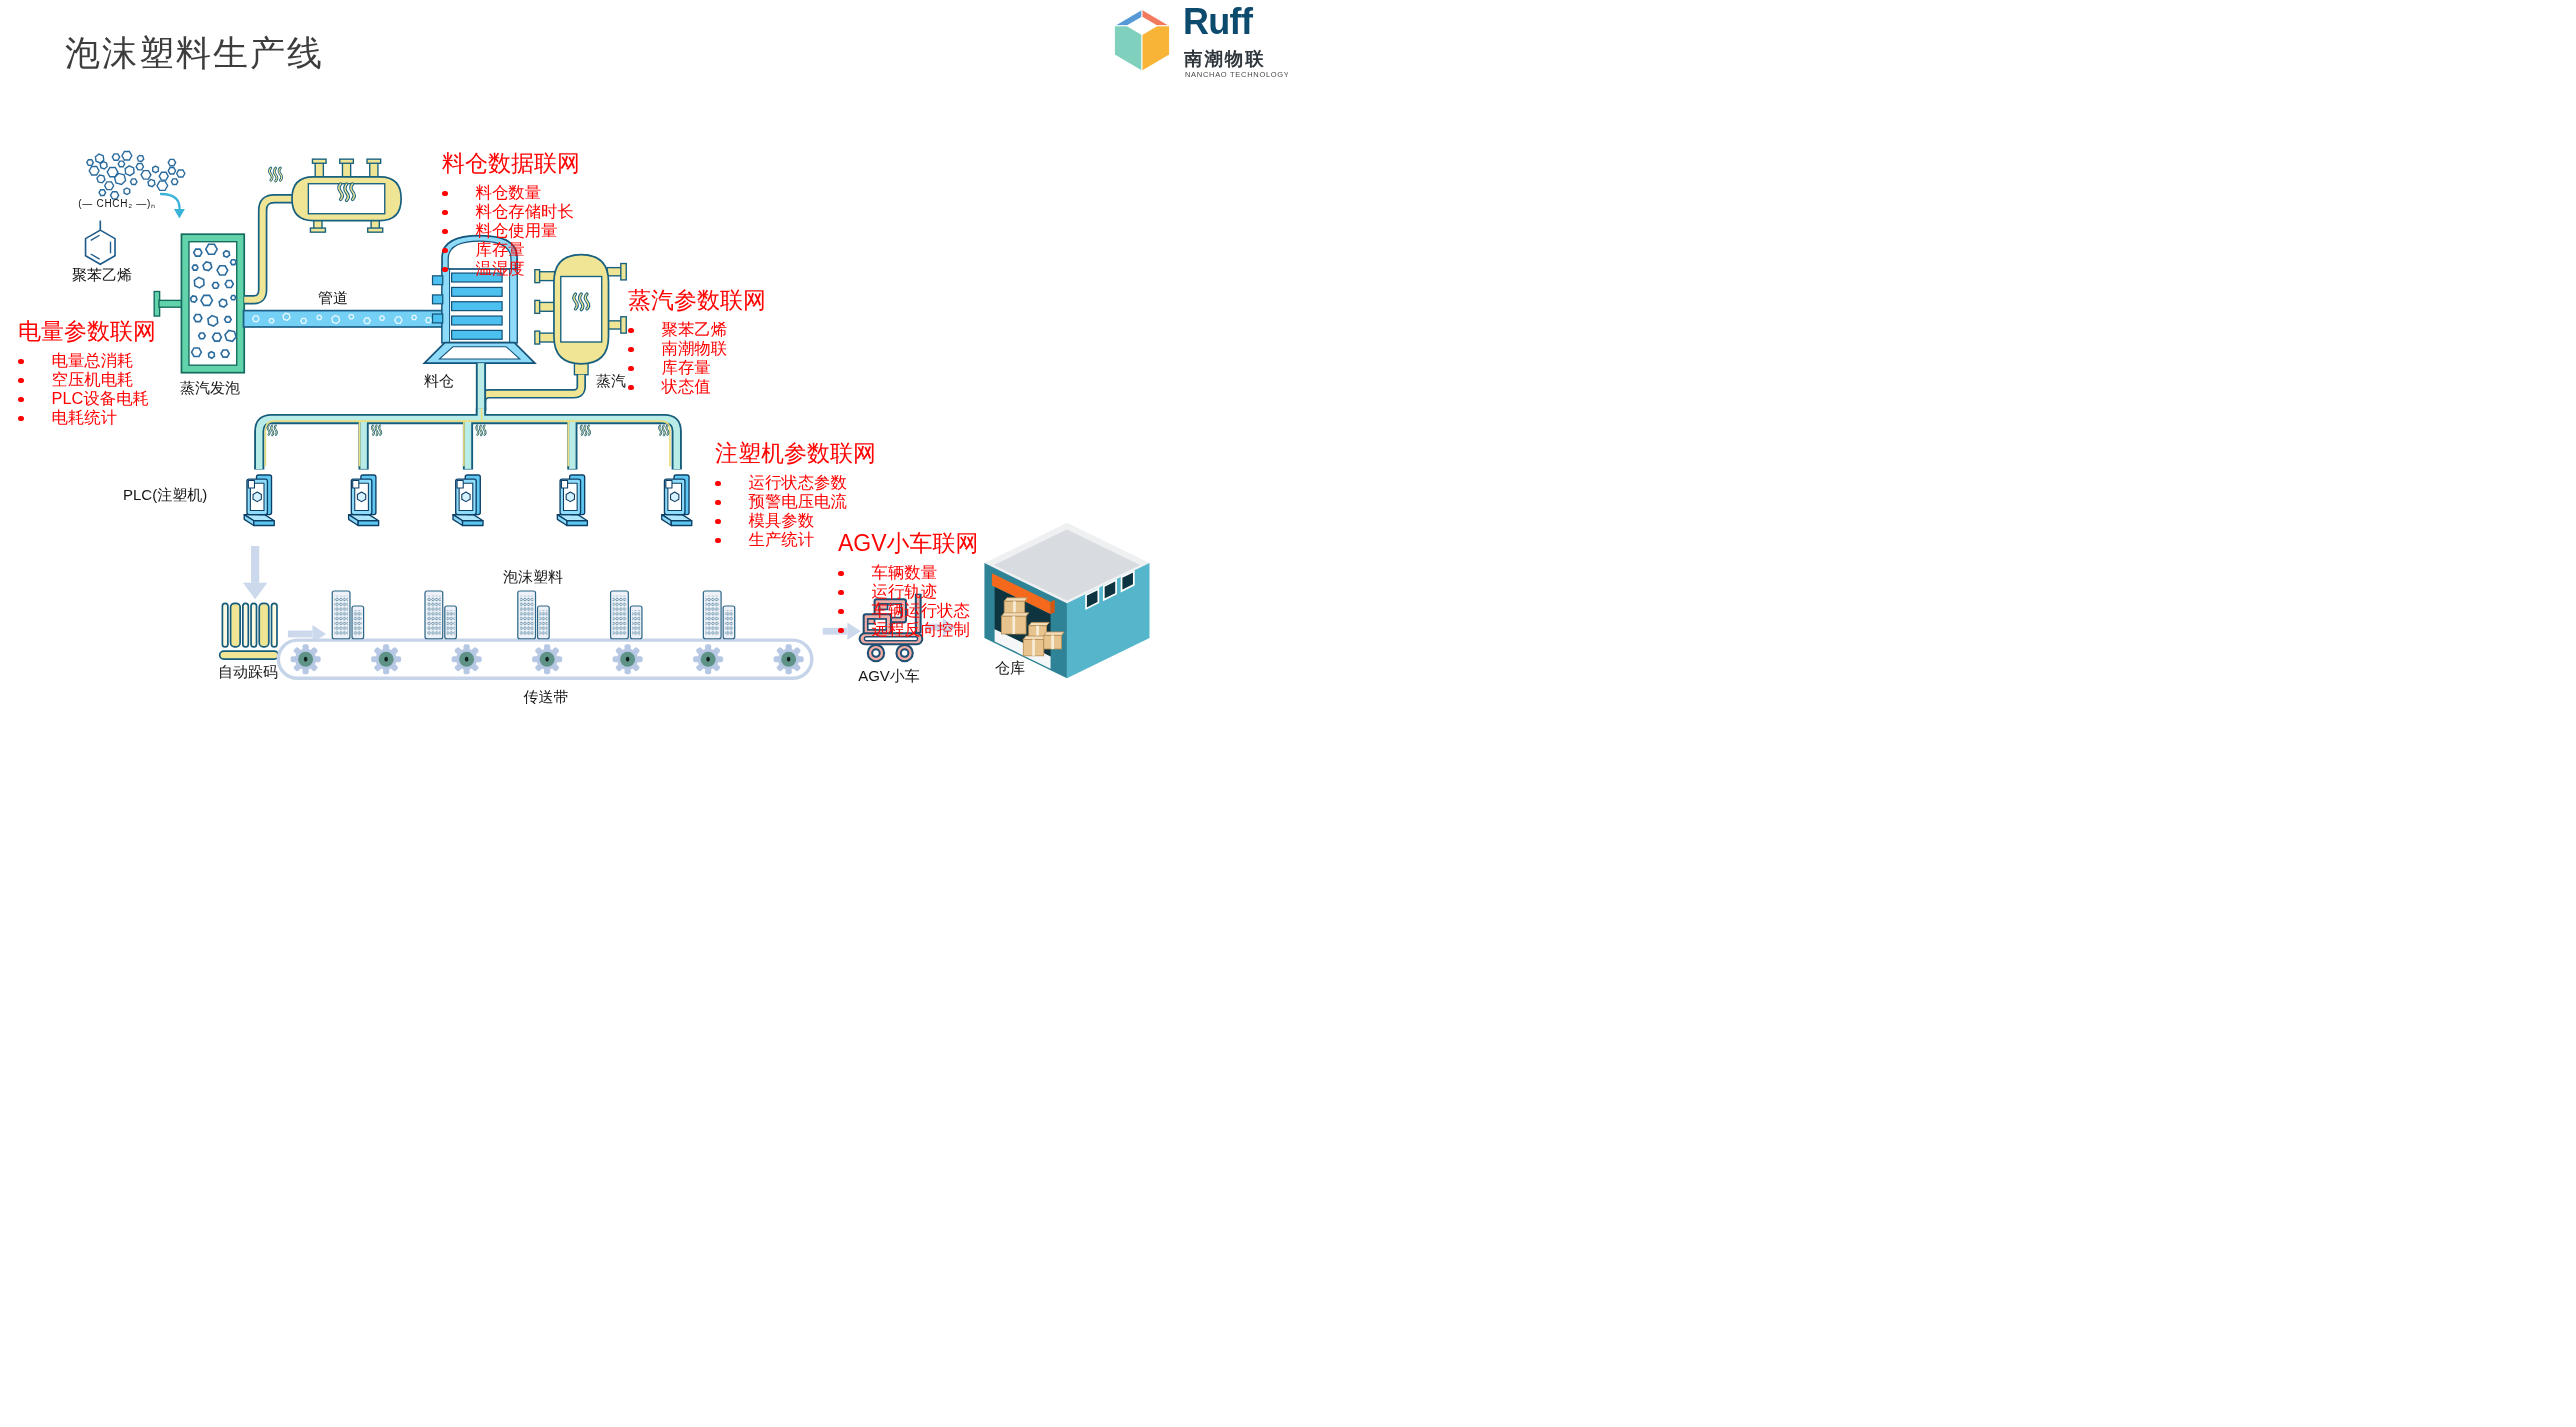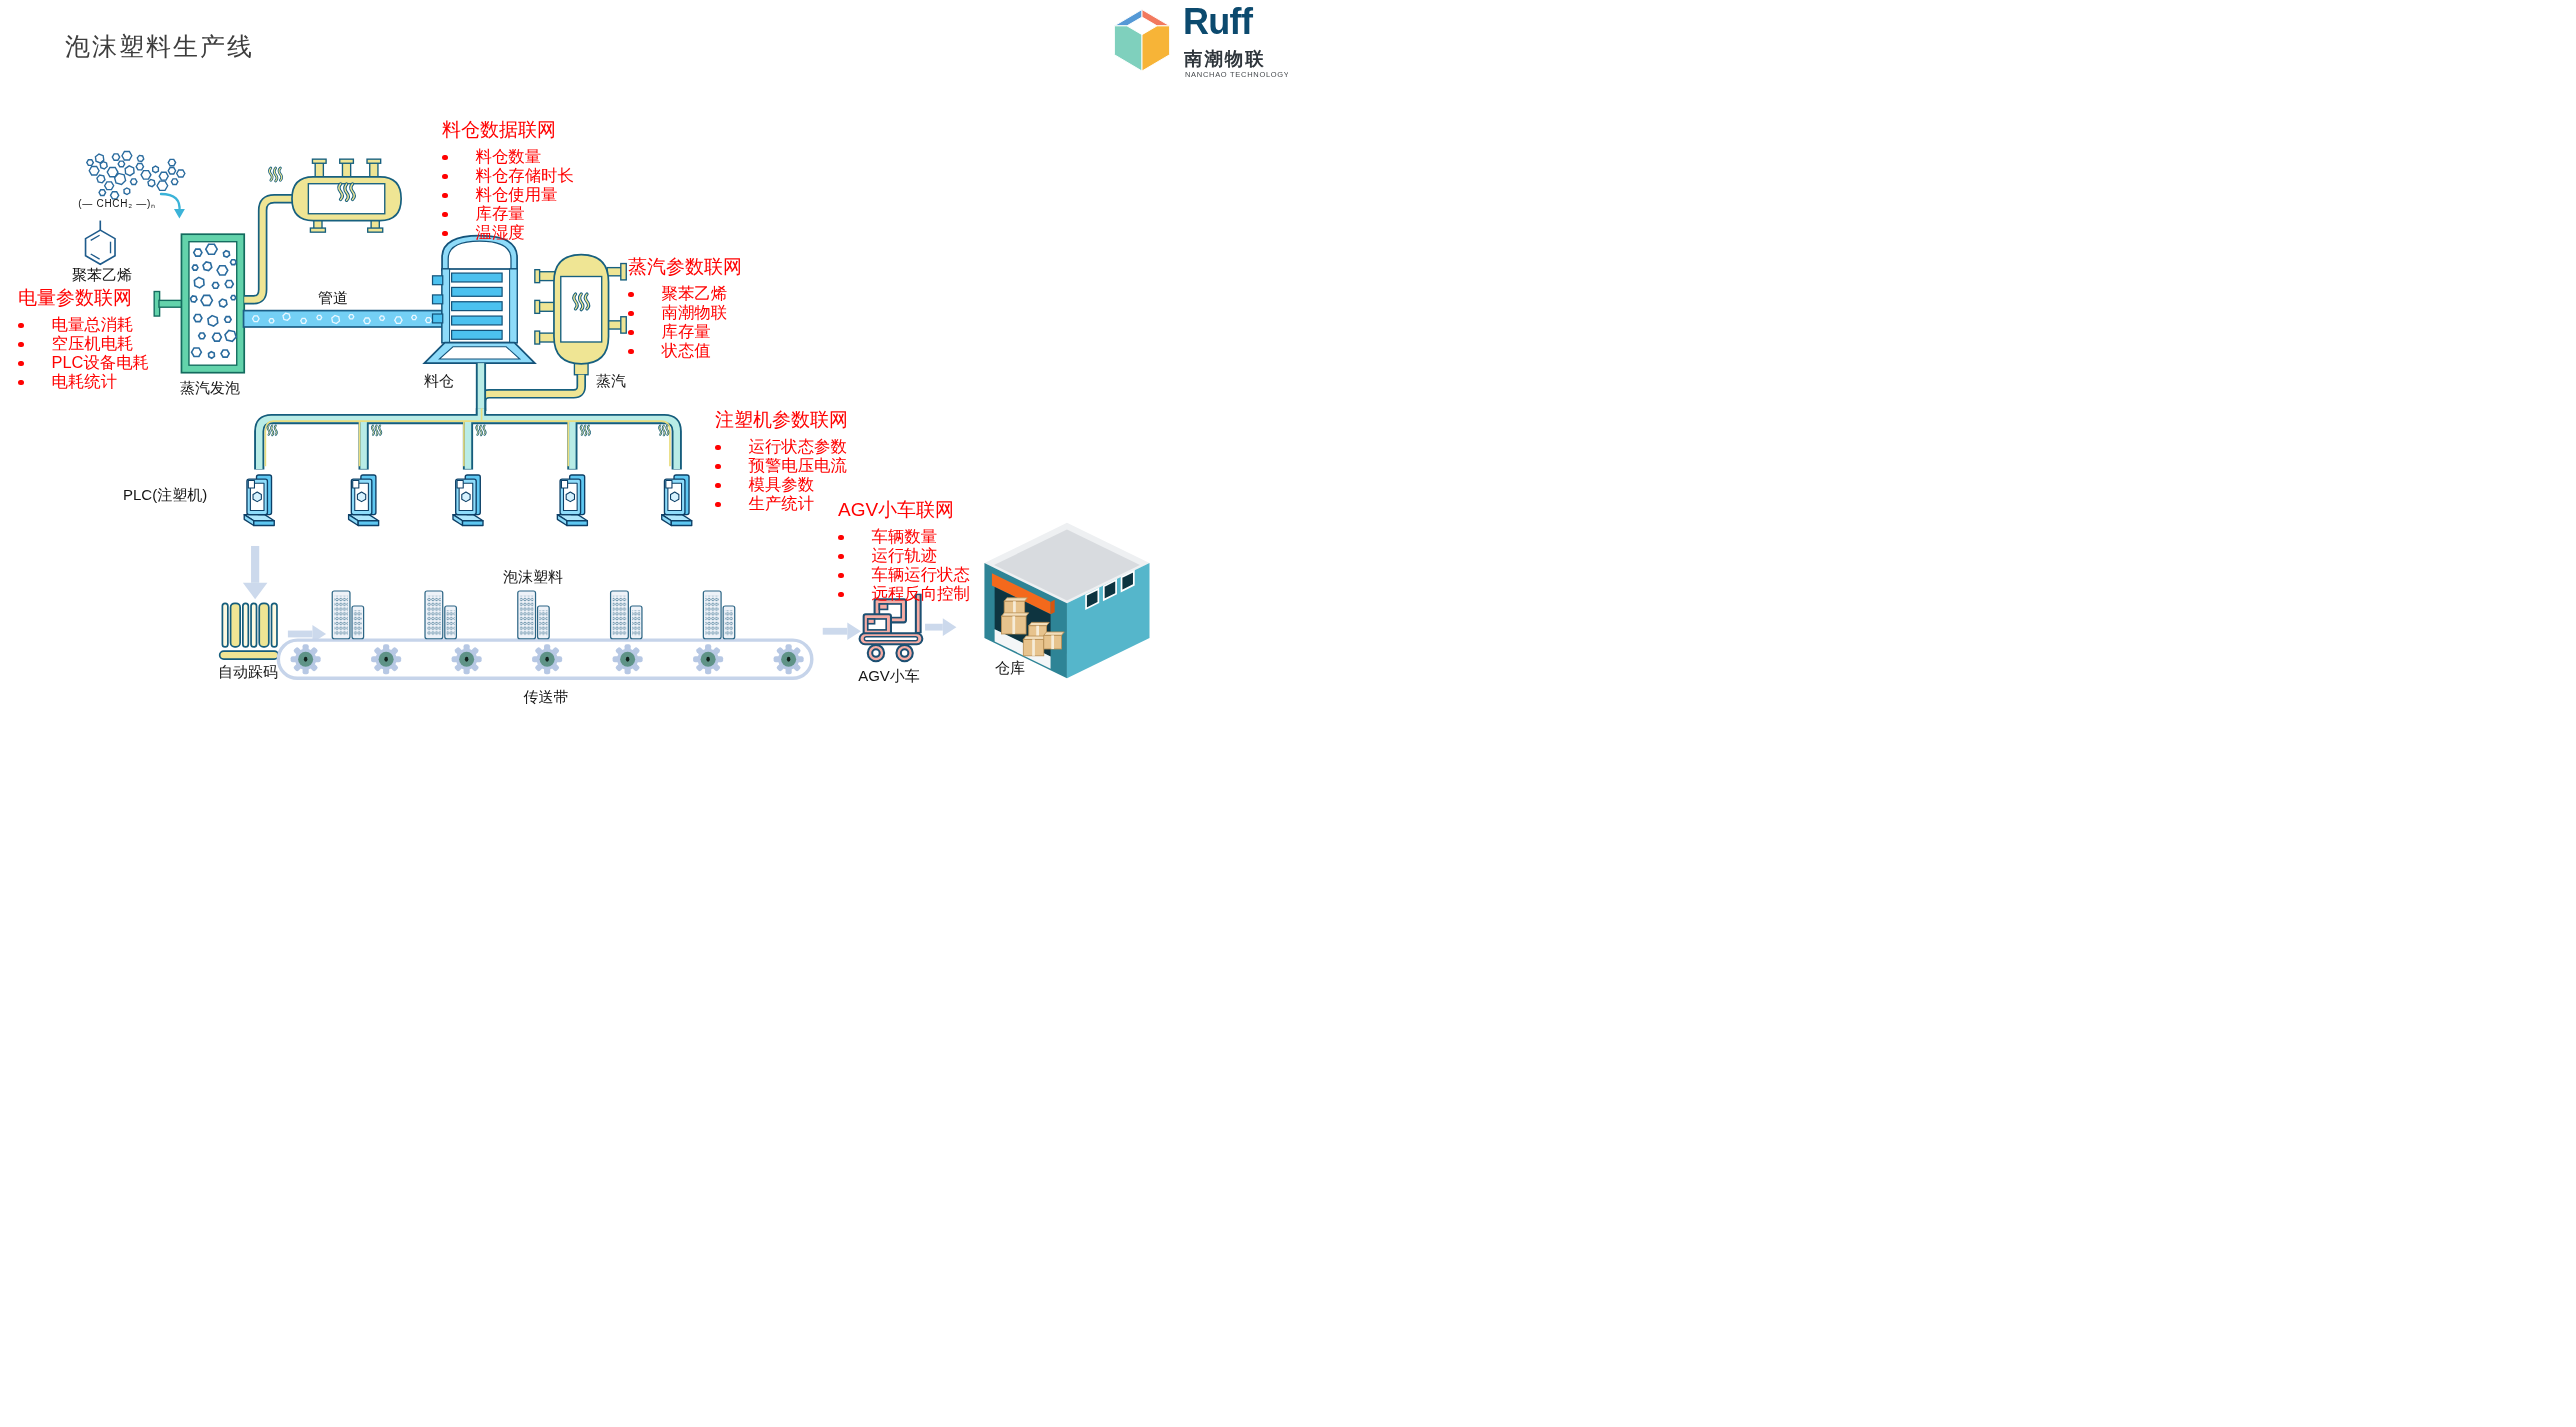--- a/index.html
+++ b/index.html
@@ -1,25 +1,25 @@
 <!DOCTYPE html>
 <html style="font-size:11px"><head>
 <meta charset="utf-8">
 <style>
   html,body{margin:0;padding:0;background:#fff;}
   #stage{position:relative;width:1288px;height:714px;background:#fff;overflow:hidden;
          font-family:"Liberation Sans", sans-serif;}
   #bg{position:absolute;left:0;top:0;z-index:0;}
   .txt{position:absolute;z-index:2;white-space:nowrap;}
-  #page-title{left:65px;top:30px;font-size:25px;letter-spacing:2px;color:#3d3d3d;}
+  #page-title{left:65px;top:30px;font-size:35px;letter-spacing:2px;color:#3d3d3d;}
   .lbl{font-size:15px;color:#151515;}
   .cen{transform:translateX(-50%);}
   .formula{font-size:10px;color:#151515;letter-spacing:0.7px;}
   .ann{position:absolute;z-index:2;color:#ff0202;}
-  .ann-title{font-size:19px;margin-bottom:4.8px;white-space:nowrap;}
+  .ann-title{font-size:23px;margin-bottom:4.8px;white-space:nowrap;margin-top:31px;}
   .ann-item{display:flex;align-items:center;height:19px;font-size:16.4px;white-space:nowrap;}
   .adot{width:5.5px;height:5.5px;border-radius:50%;background:#ff0202;margin-right:28px;flex:none;}
   
   #logo-ruff{left:1183px;top:1.4px;font-size:36px;font-weight:bold;letter-spacing:-0.7px;color:#0c4a6e;}
   #logo-cn{left:1184px;top:46px;font-size:18.4px;font-weight:bold;letter-spacing:2px;color:#2f363c;}
   #logo-en{left:1185px;top:70px;font-size:7.5px;letter-spacing:0.7px;color:#44484c;}
 </style>
 </head>
 <body>
 

